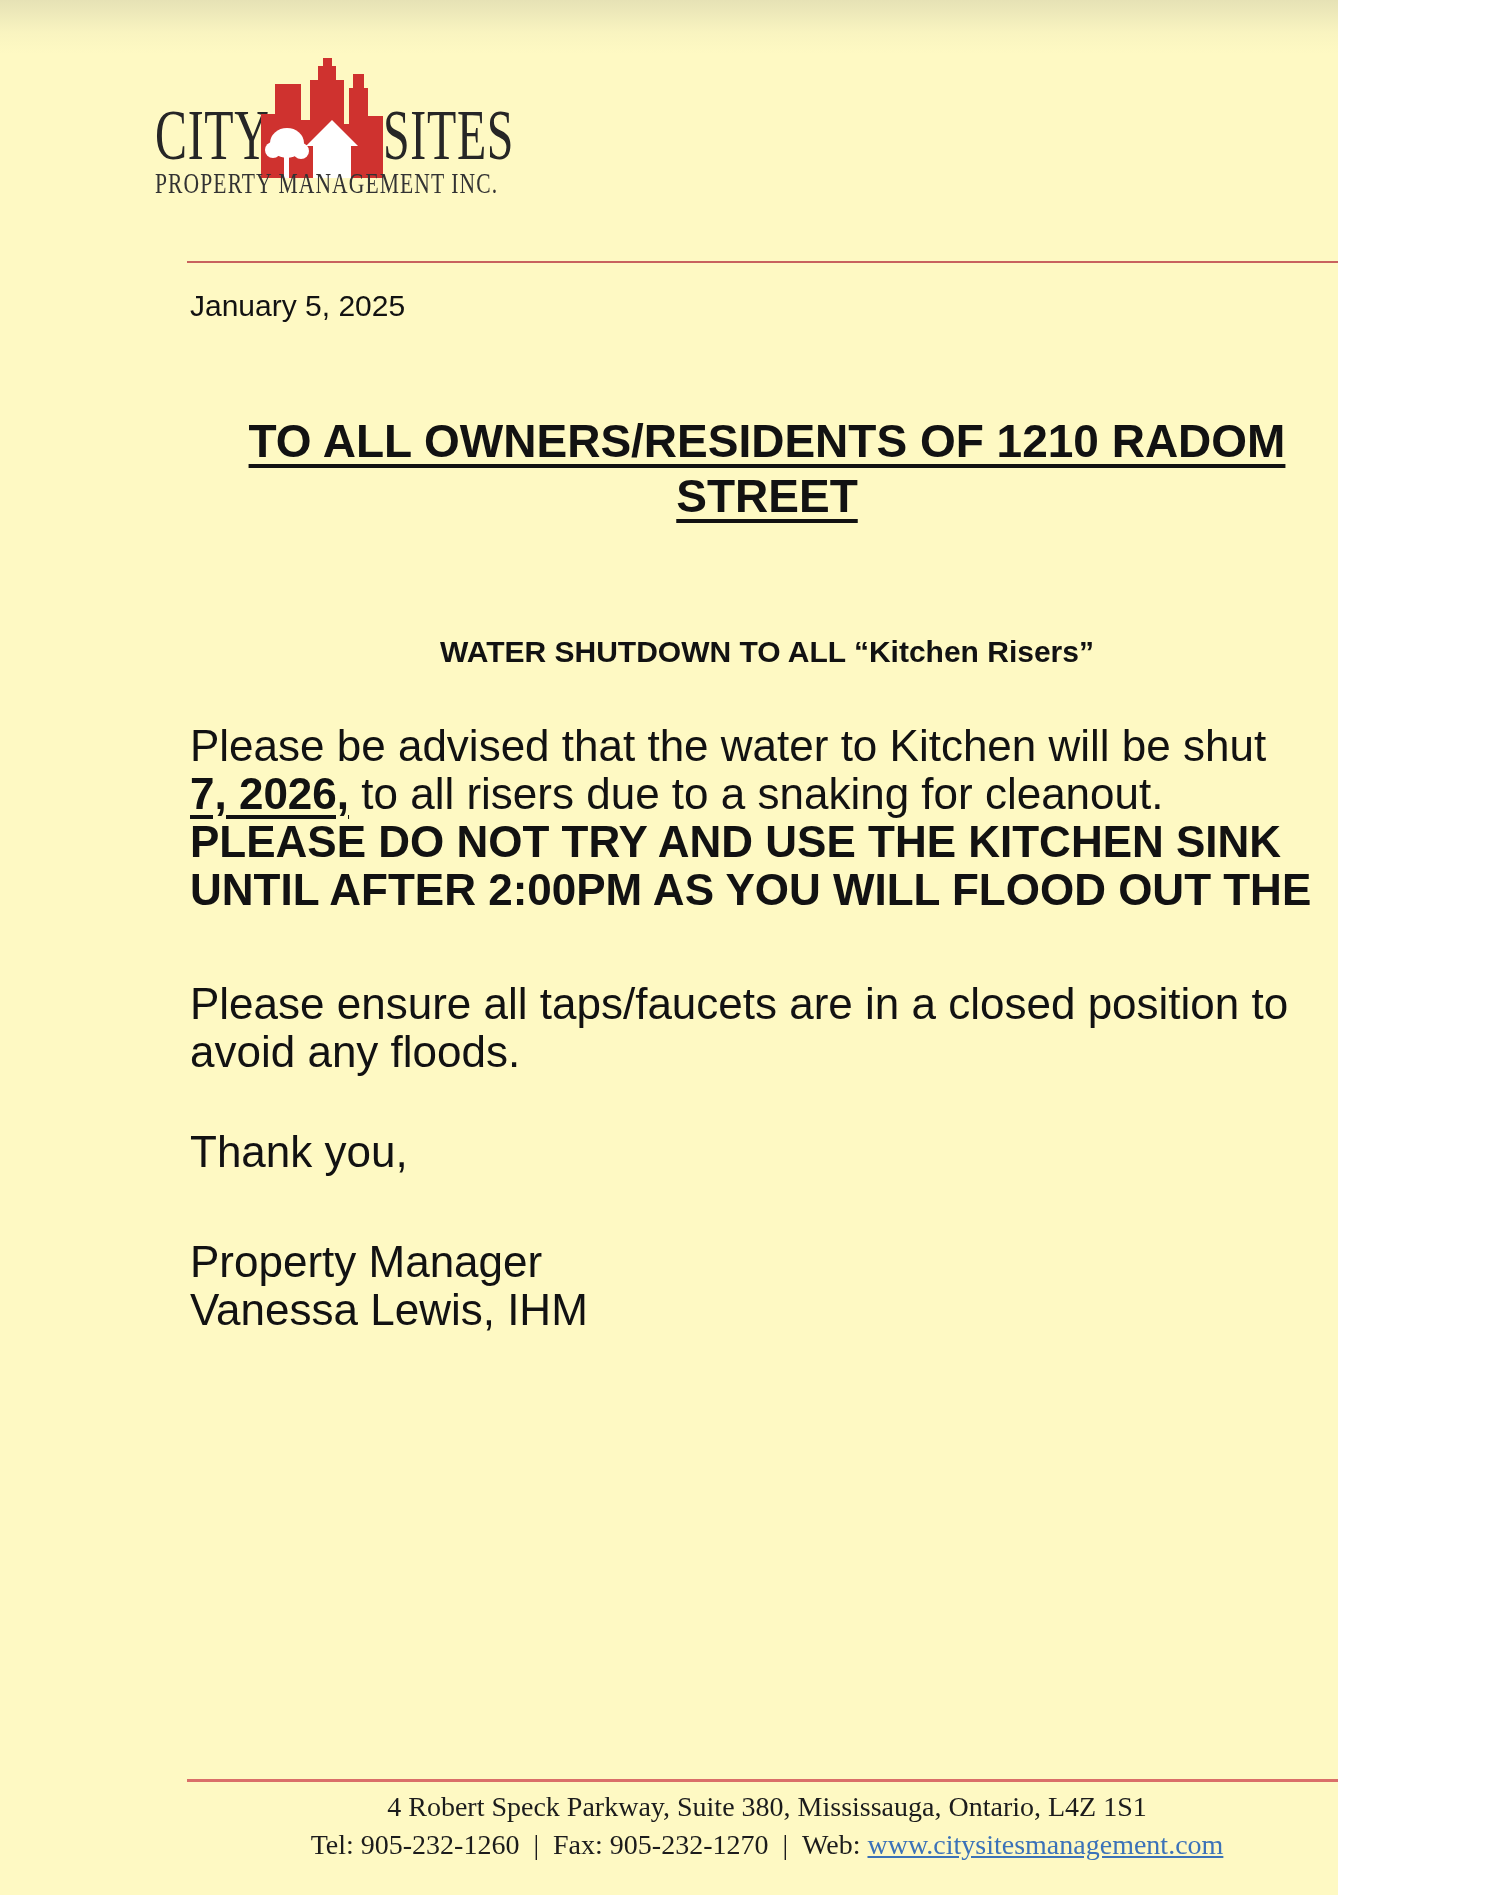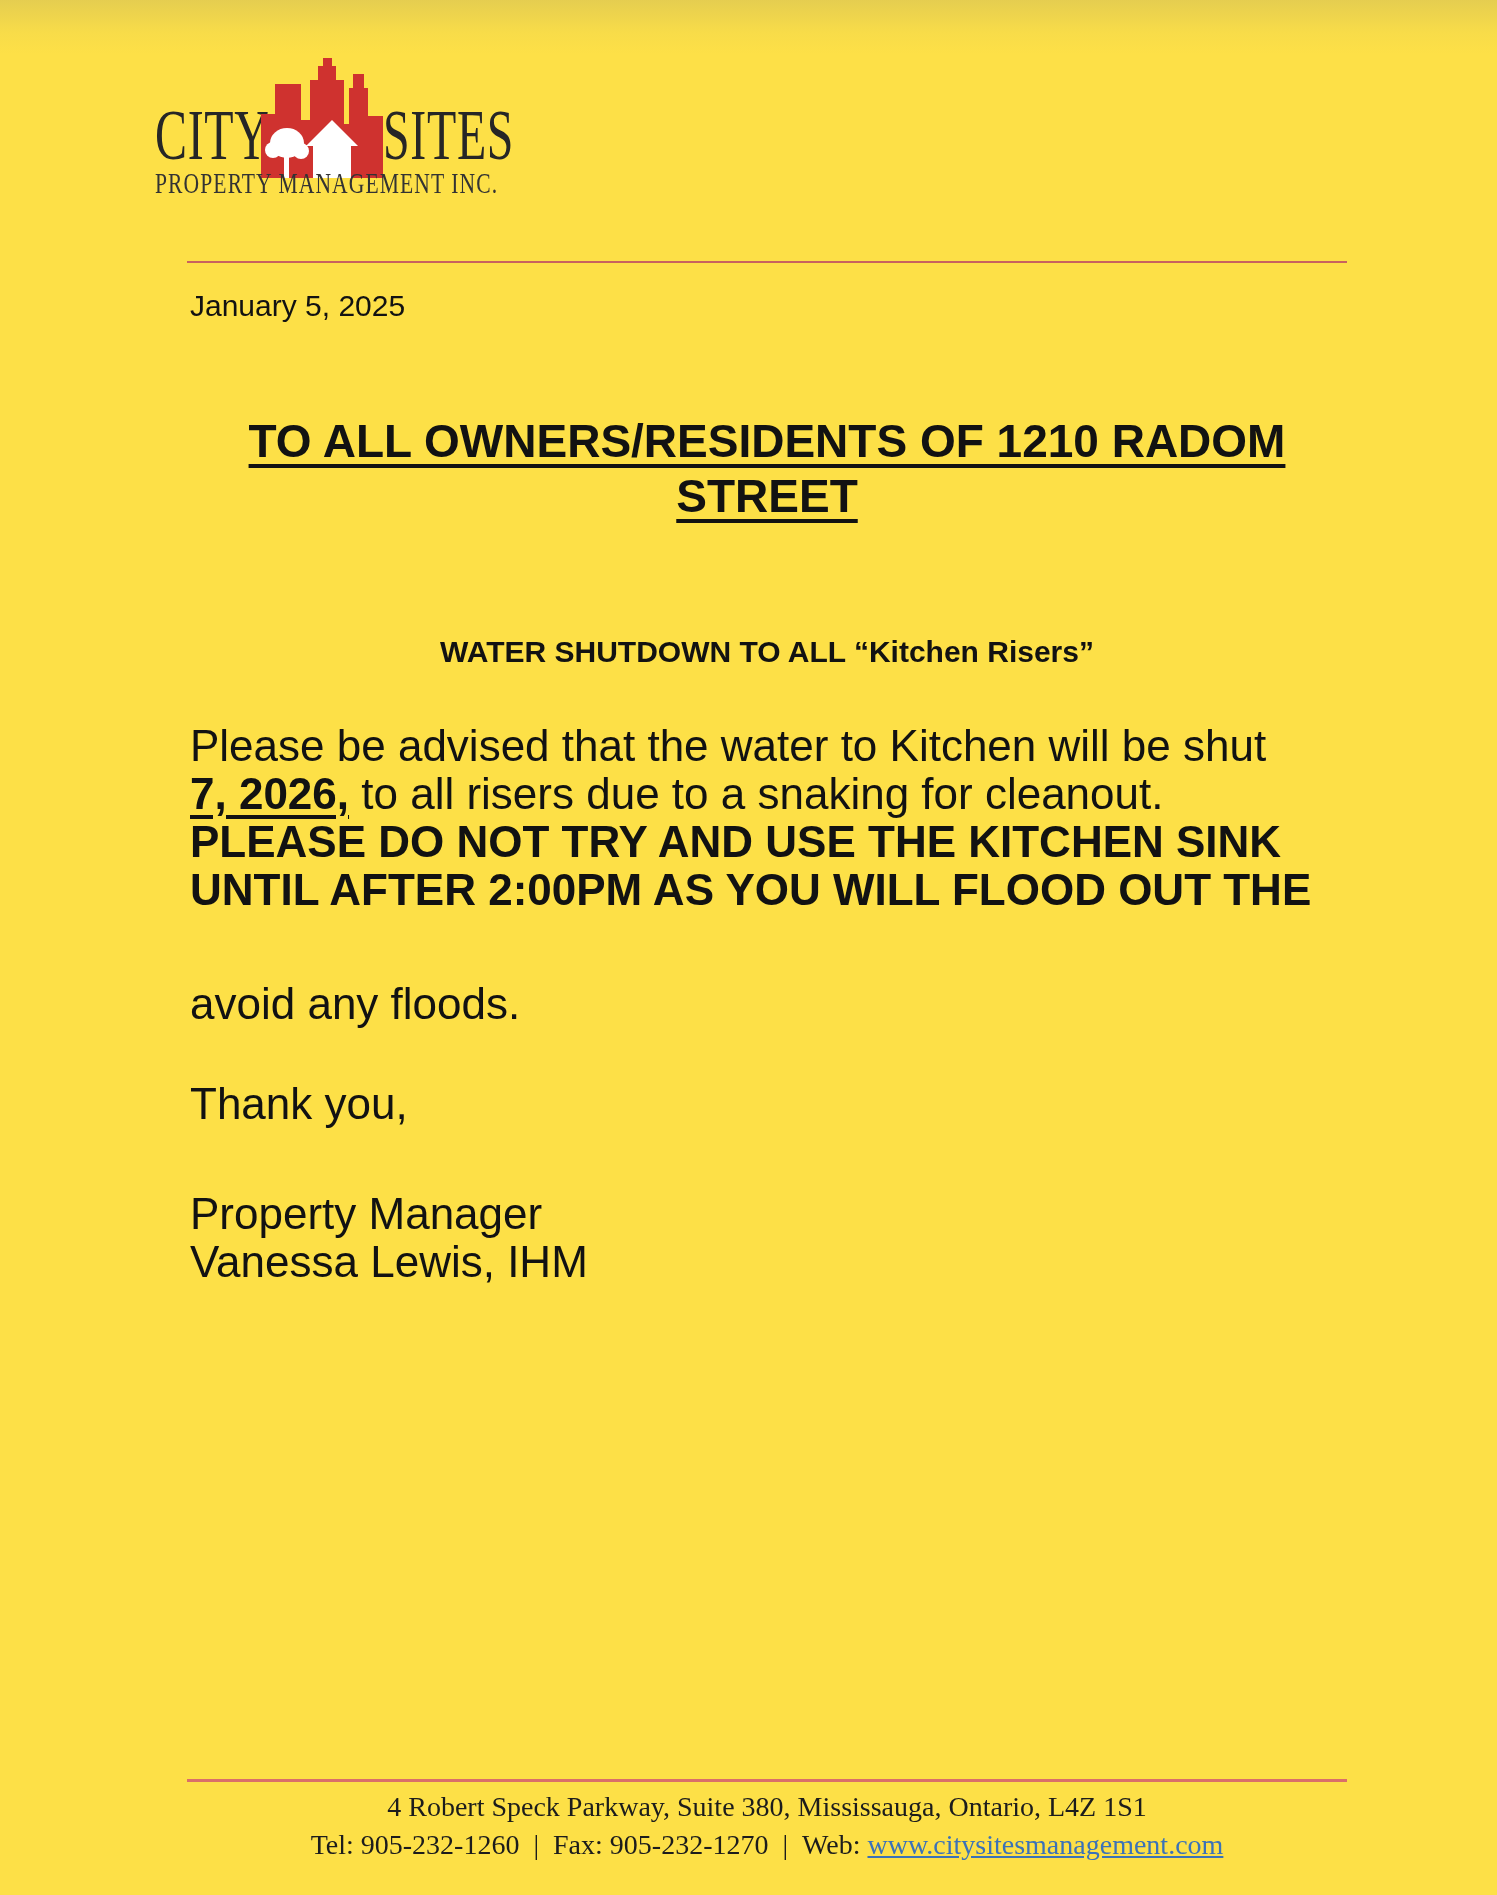--- a/index.html
+++ b/index.html
@@ -6,22 +6,22 @@
     --brand-red:#cf322f;
     --top-rule-color:#c8625e;
     --footer-rule-color:#da6f69;
     --link-color:#3b72b8;
     --text-color:#121212;
   }
   *{margin:0;padding:0;box-sizing:border-box;}
   html,body{background:#ffffff;}
   .page{
     position:relative;
-    width:1497px;height:1895px;
-    background:#fde047;
+    width:1338px;height:1895px;
+    background:#fef9c3;
     overflow:hidden;
     font-family:"Liberation Sans","DejaVu Sans",sans-serif;
     color:var(--text-color);
   }
   
   .page::before{
     content:"";position:absolute;left:0;top:0;width:100%;height:54px;
     background:linear-gradient(180deg,rgba(120,120,120,0.18),rgba(120,120,120,0.04) 60%,rgba(255,255,255,0));
     pointer-events:none;
   }
@@ -139,20 +139,21 @@
       <div class="line"><span>Please be advised that the water to Kitchen will be shut</span></div>
       <div class="line"><span class="emph">7, 2026,</span><span> to all risers due to a snaking for cleanout.</span></div>
     </div>
 
     <div class="para p2">
       <div class="line">PLEASE DO NOT TRY AND USE THE KITCHEN SINK</div>
       <div class="line">UNTIL AFTER 2:00PM AS YOU WILL FLOOD OUT THE</div>
     </div>
 
     <div class="para p3">
+      <div class="line">Please ensure all taps/faucets are in a closed position to</div>
       <div class="line">avoid any floods.</div>
     </div>
 
     <div class="para closing">Thank you,</div>
 
     <div class="para signature">
       <div class="line">Property Manager</div>
       <div class="line">Vanessa Lewis, IHM</div>
     </div>
 

